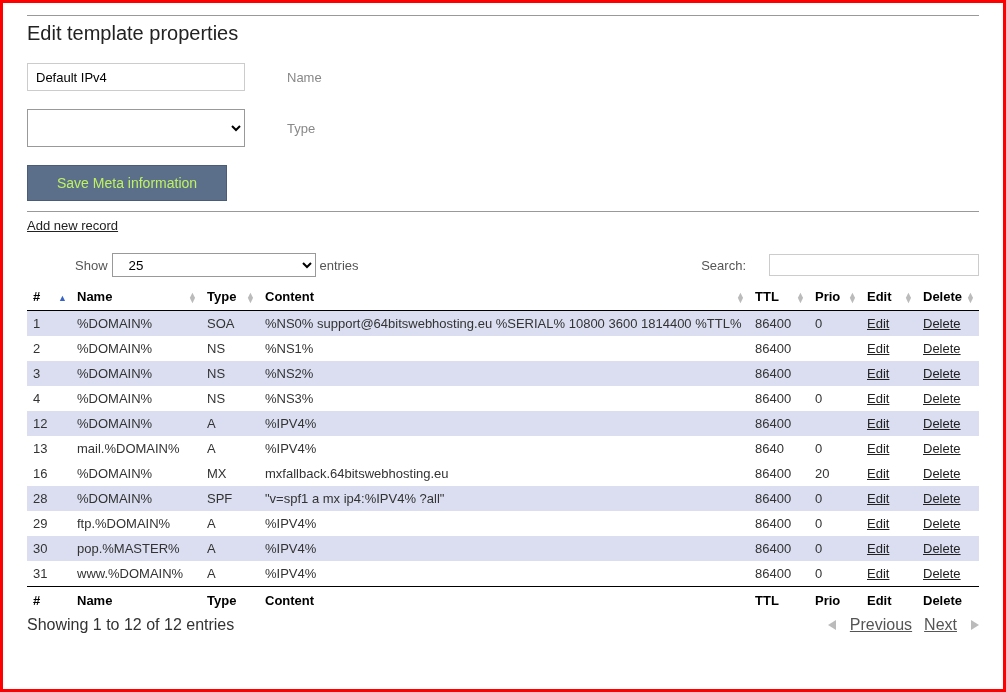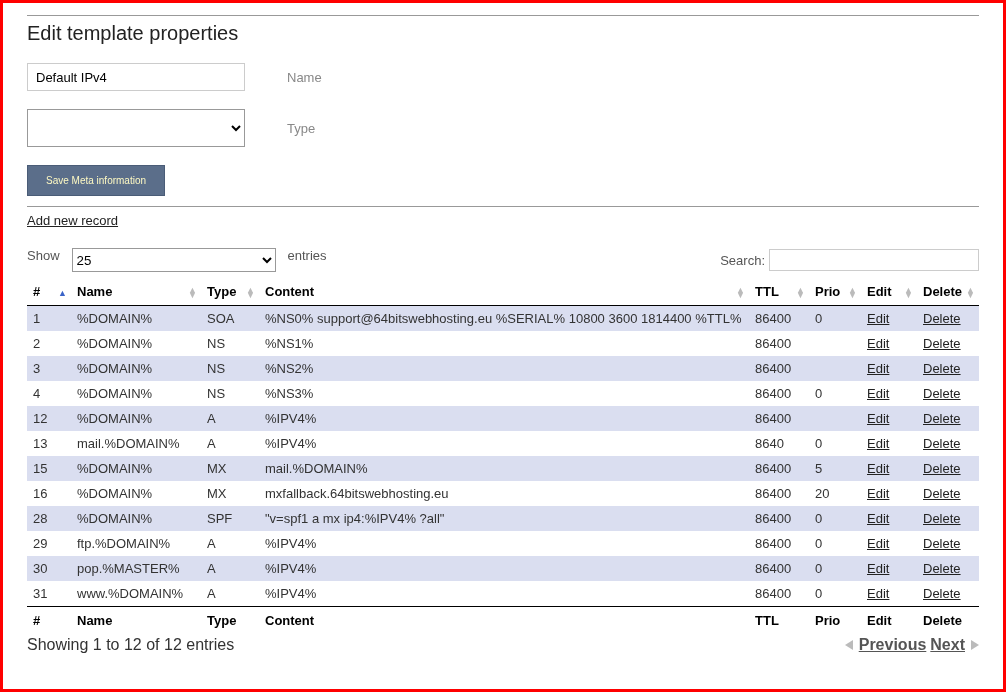--- a/index.html
+++ b/index.html
@@ -45,39 +45,39 @@
     font-size: 13px;
     background: #fff;
   }
   .form-label {
     color: #888;
     margin-left: 22px;
     font-size: 13px;
   }
   .btn-primary {
     background: #5b6e8a;
-    color: #fef9c3;
+    color: #bef264;
     border: 1px solid #4a5c77;
-    padding: 9px 18px;
-    font-size: 10px;
+    padding: 9px 29px;
+    font-size: 14px;
     cursor: pointer;
   }
   .link { color: #222; text-decoration: underline; cursor: pointer; font-size: 13px; }
   .add-link { margin: 4px 0 20px 0; }
 
   .dt-header {
     display: flex;
     justify-content: space-between;
     align-items: center;
     margin-bottom: 8px;
     color: #555;
   }
-  .dt-length { display: flex; gap: 12px; }
-  .dt-length select { width: 204px; height: 24px; border: 1px solid #999; background:#fff; }
-  .dt-filter { display: flex; align-items: center; gap: 4px; }
+  .dt-length { display: flex; align-items: center; gap: 4px; margin-left: 48px; }
+  .dt-length select { width: 204px; height: 24px; border: 1px solid #999; background:#fff;padding-left:12px; }
+  .dt-filter { display: flex; align-items: center; gap: 23px; }
   .dt-filter input { width: 210px; height: 22px; border: 1px solid #ccc; padding: 2px 4px; }
 
   table.records {
     width: 100%;
     border-collapse: collapse;
     table-layout: fixed;
   }
   table.records thead th {
     border-bottom: 1px solid #000;
     text-align: left;
@@ -126,21 +126,21 @@
   .col-edit   { width: 56px; }
   .col-del    { width: 62px; }
 
   .dt-footer {
     display: flex;
     justify-content: space-between;
     align-items: center;
     margin-top: 4px;
     font-size: 16px;
   }
-  .paginate { display: flex; align-items: center; gap: 4px; color: #555; font-weight: bold; }
+  .paginate { display: flex; align-items: center; gap: 12px; color: #555; }
   .paginate .plink { text-decoration: underline; cursor: pointer; color:#555; }
   .paginate svg { vertical-align: middle; }
 </style>
 </head>
 <body>
 
 <div class="page">
 
   <hr class="sep">
   <h2 class="section">Edit template properties</h2>
@@ -305,30 +305,20 @@
         <tr class="even">
           <td>13</td>
           <td>mail.%DOMAIN%</td>
           <td>A</td>
           <td>%IPV4%</td>
           <td>8640</td>
           <td>0</td>
           <td><span class="link">Edit</span></td>
           <td><span class="link">Delete</span></td>
         </tr>
-        <tr class="odd">
-          <td>15</td>
-          <td>%DOMAIN%</td>
-          <td>MX</td>
-          <td>mail.%DOMAIN%</td>
-          <td>86400</td>
-          <td>5</td>
-          <td><span class="link">Edit</span></td>
-          <td><span class="link">Delete</span></td>
-        </tr>
         <tr class="even">
           <td>16</td>
           <td>%DOMAIN%</td>
           <td>MX</td>
           <td>mxfallback.64bitswebhosting.eu</td>
           <td>86400</td>
           <td>20</td>
           <td><span class="link">Edit</span></td>
           <td><span class="link">Delete</span></td>
         </tr>

